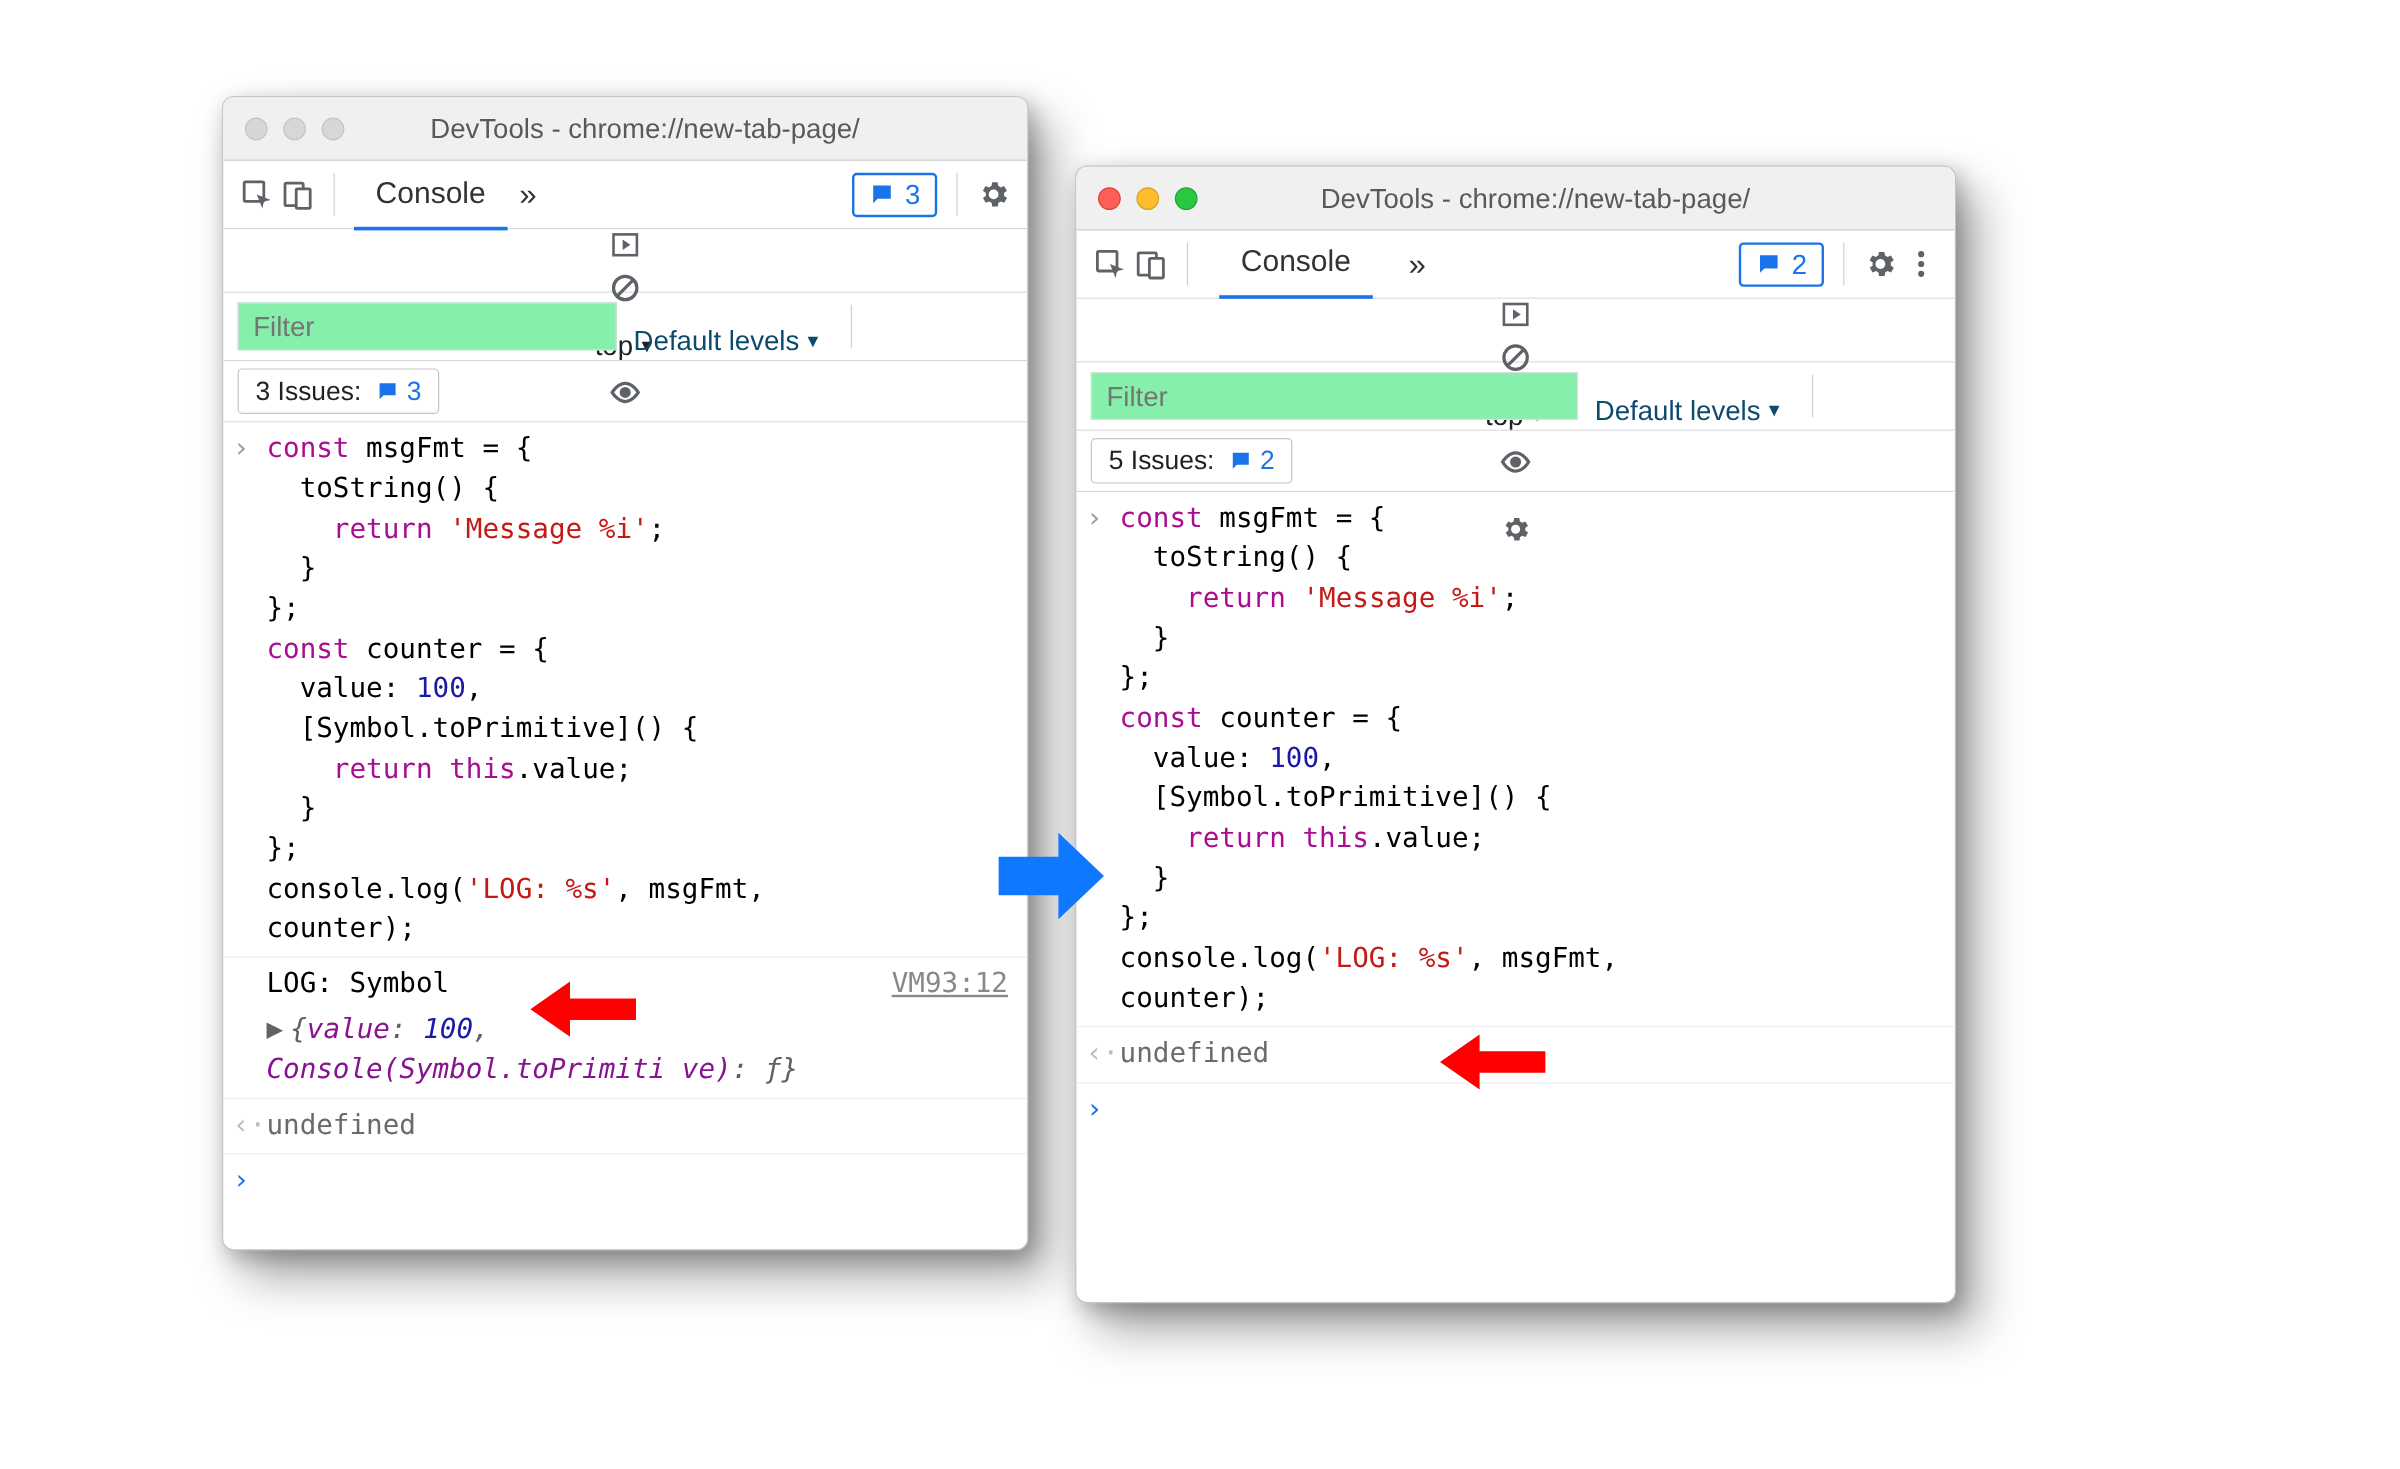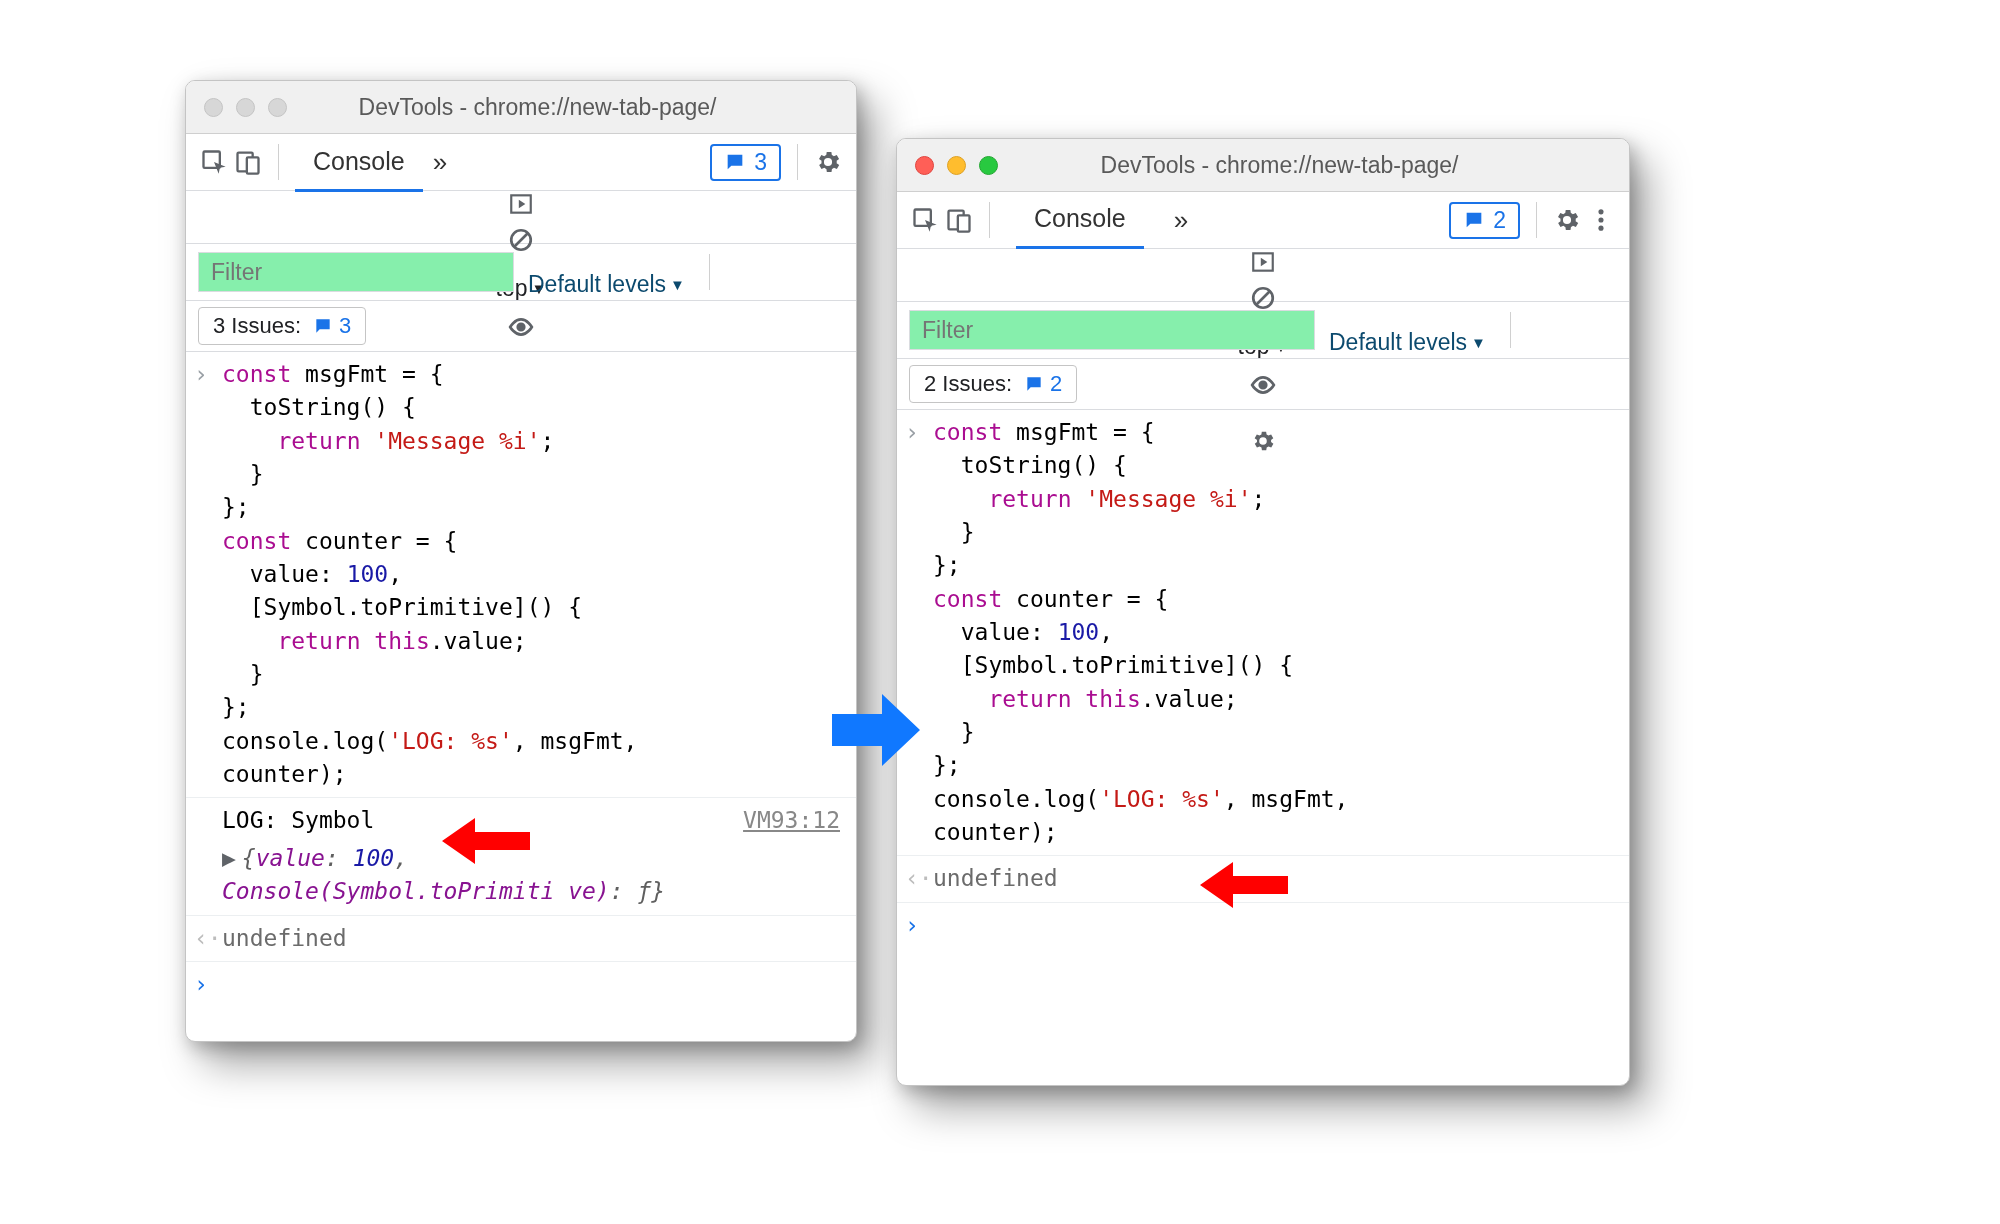--- a/index.html
+++ b/index.html
@@ -280,21 +280,21 @@
     <div class="filterbar">
       <input style="width: 380px;" placeholder="Filter">
       <span class="levels">
         <span>Default levels</span> 
           <span style="font-size:15px;">▼</span>
       </span>
       <span class="divider"></span>
     </div>
     <div class="issuesbar">
       <span class="pill">
-        <span>2 Issues:</span>
+        <span>5 Issues:</span>
         <span class="mini">
           <svg viewBox="0 0 24 24" fill="#1a73e8">
               <path d="M4 4h16v12H8l-4 4z"></path>
             </svg>
           <span>2</span>
         </span>
       </span>
     </div>
     <div class="console">
       <div class="row in">

